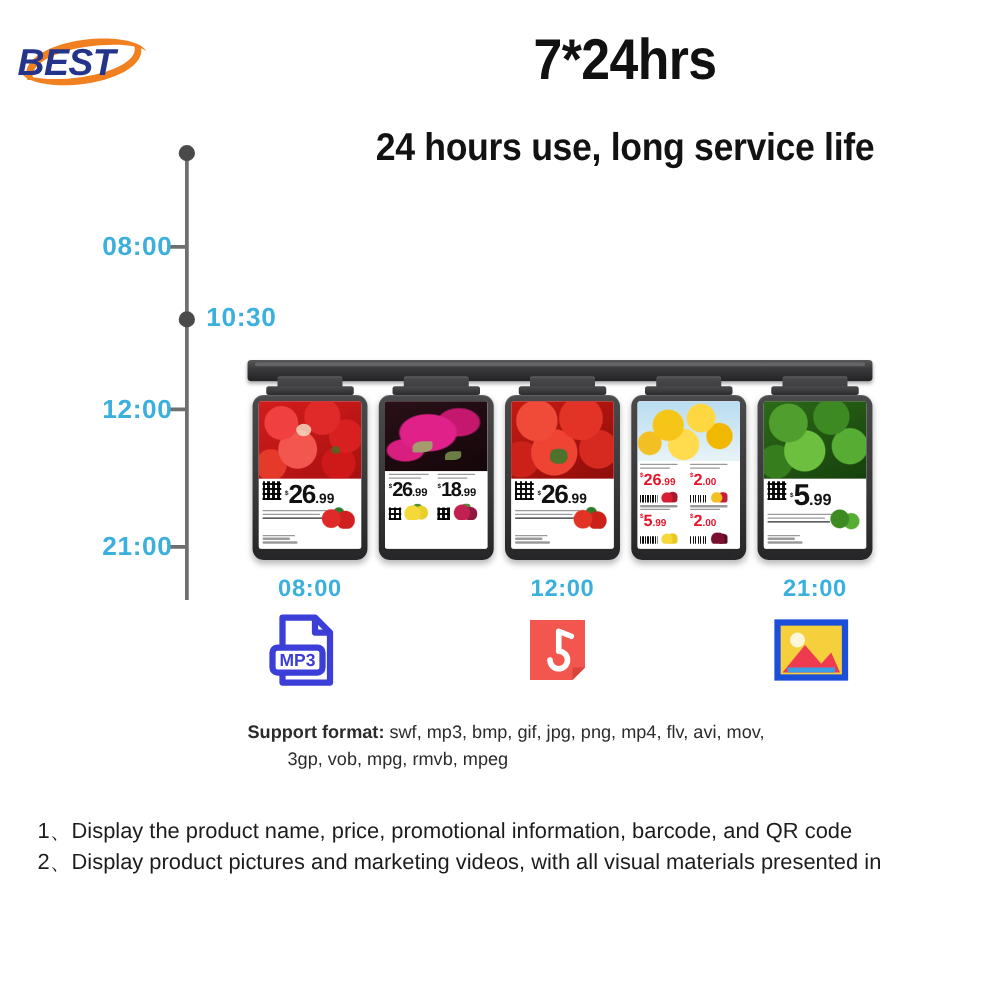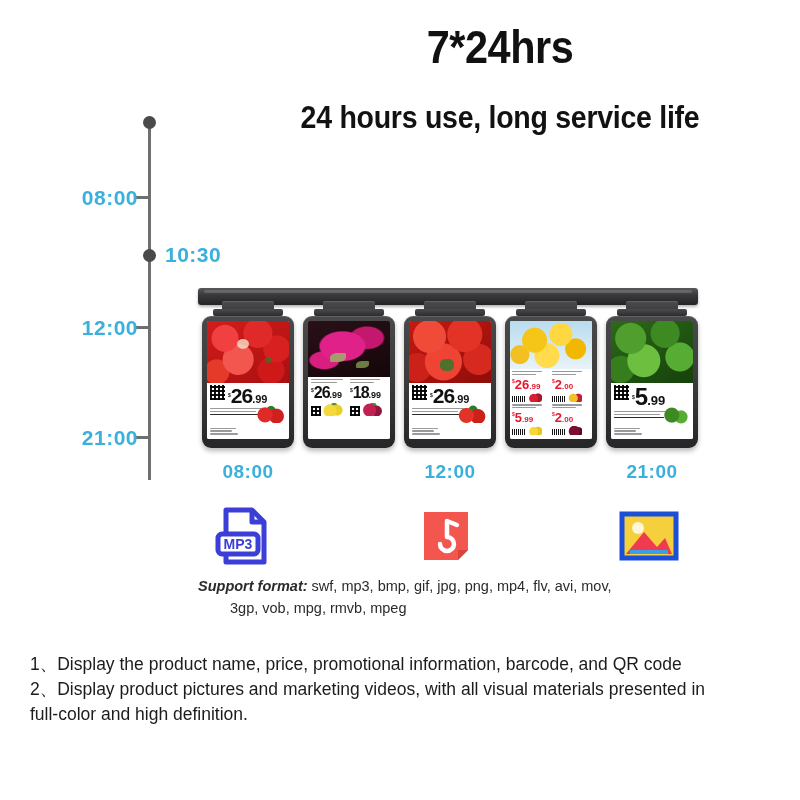--- a/index.html
+++ b/index.html
@@ -125,44 +125,53 @@
     width: 14px; height: 6px;
     background: repeating-linear-gradient(90deg,#111 0 1px,#fff 1px 2px);
   }
 
   .time-caption {
     position: absolute; top: 160px; width: 92px; text-align: center;
     color: #3bb0dd; font-size: 19px; font-weight: 700; letter-spacing: 0.5px;
   }
 
   
-  .formats { position: absolute; left: 198px; top: 500px; width: 500px; height: 72px; }
+  .formats { position: absolute; left: 198px; top: 484px; width: 500px; height: 72px; }
   .fmt { position: absolute; top: 0; width: 72px; height: 72px; }
   .fmt svg { display: block; width: 72px; height: 72px; }
 
   
   .support {
     position: absolute; left: 198px; top: 575px; width: 520px;
     font-size: 14.5px; color: #2b2b2b; line-height: 1.55;
   }
-  .support b { font-weight: 700; font-style: italic; }
+  .support b { font-weight: 700; }
   .support .l2 { display: block; padding-left: 32px; }
 
   
   .bullets {
     position: absolute; left: 30px; top: 652px; width: 748px;
     font-size: 17.5px; color: #1c1c1c; line-height: 1.42;
   }
   .bullets .ln { display: block; white-space: pre-wrap; }
 </style>
 </head>
 <body>
 
 <div id="page">
 
+  <div class="logo-wrap">
+    <svg class="logo-svg" viewBox="0 0 118 66">
+      <path d="M14 48 C 8 34, 28 20, 58 16 C 84 12.5, 105 17, 109 25
+               C 104 20, 84 18, 60 21.5 C 33 25.5, 14 37, 19 48 Z" fill="#f08020"></path>
+      <path d="M104 20 C 110 33, 90 47, 60 51 C 34 54.5, 13 50, 9 42
+               C 14 47, 34 49, 58 45.5 C 85 41.5, 104 31, 99 20 Z" fill="#f08020"></path>
+      <text x="6" y="44" font-family="Liberation Sans, sans-serif" font-size="30" font-weight="bold" font-style="italic" fill="#23348a" letter-spacing="-0.5">BEST</text>
+    </svg>
+  </div>
 
   <div class="title-main">7*24hrs</div>
   <div class="title-sub">24 hours use, long service life</div>
 
   <div class="timeline">
     <div class="tl-line"></div>
     <div class="tl-dot" style="top:4px"></div>
 
     <div class="tl-tick" style="top:84px"></div>
     <div class="tl-label left" style="top:74px">08:00</div>
@@ -454,16 +463,15 @@
   </div>
 
   <div class="support">
     <b>Support format:</b><span> swf,  mp3,  bmp,  gif,  jpg,  png,  mp4,  flv,  avi,  mov,</span>
     <span class="l2">3gp,  vob,  mpg,  rmvb,  mpeg</span>
   </div>
 
   <div class="bullets">
     <span class="ln">1、Display the product name, price, promotional information, barcode, and QR code</span>
     <span class="ln">2、Display product pictures and marketing videos, with all visual materials presented in</span>
-    <span class="ln">full-color and high definition.</span>
   </div>
 
 </div>
 
 </body></html>

